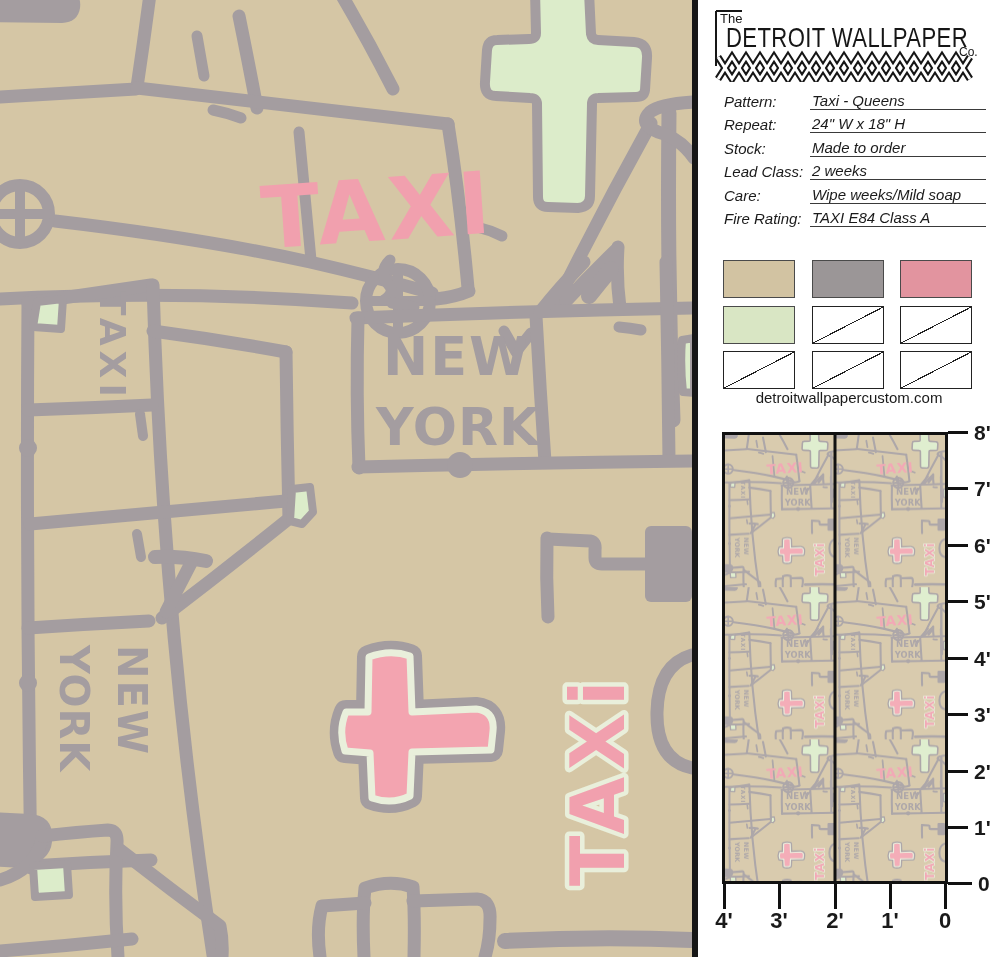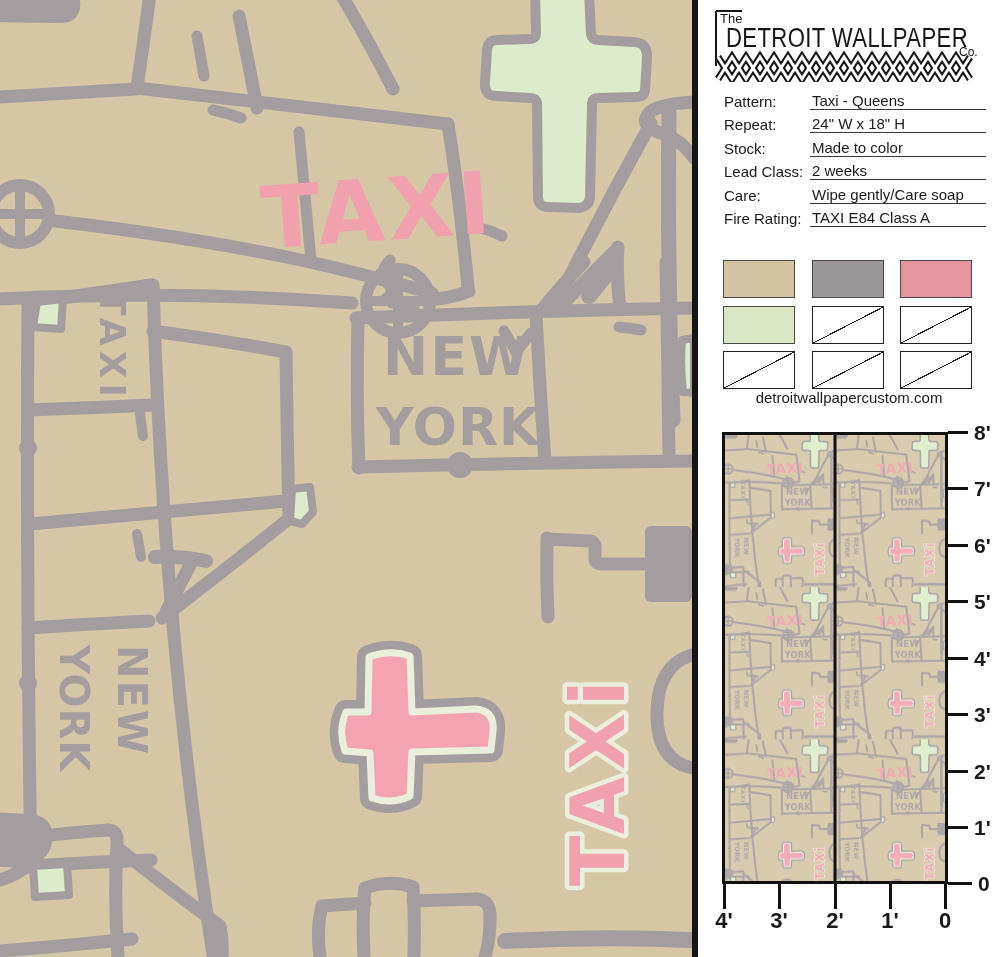--- a/index.html
+++ b/index.html
@@ -10,21 +10,21 @@
   
   .pattern-area{position:absolute;left:0;top:0;width:692px;height:957px;
     border-right:6px solid #161616;background:#d5c6a5;}
   .pattern-area svg{display:block;}
 
   
   .info-panel{position:absolute;left:698px;top:0;width:302px;height:957px;background:#fff;}
 
   .logo{position:absolute;left:14px;top:6px;width:282px;height:76px;}
 
-  .specs{position:absolute;left:26px;top:86px;width:262px;}
+  .specs{position:absolute;left:26px;top:86px;width:262px;font-style:italic;}
   .spec-row{display:flex;height:23.5px;align-items:flex-end;font-size:15px;line-height:17px;}
   .spec-label{width:86px;flex:none;white-space:nowrap;}
   .spec-value{flex:1;border-bottom:1.5px solid #3a3a3a;white-space:nowrap;padding-left:2px;margin-top:36px;}
 
   .swatches{position:absolute;left:25px;top:260px;display:grid;
     grid-template-columns:repeat(3,72px);grid-auto-rows:38px;column-gap:16.5px;row-gap:7.5px;}
   .swatch{border:1.5px solid #4a4a4a;box-sizing:border-box;}
   .swatch.empty{border:1.5px solid #222;
     background:linear-gradient(to bottom right,#fff 49.3%,#222 49.3% 51%,#fff 51%);}
 
@@ -181,29 +181,29 @@
       <div class="spec-row">
         <span class="spec-label">Pattern:</span>
         <span class="spec-value">Taxi - Queens</span>
       </div>
       <div class="spec-row">
         <span class="spec-label">Repeat:</span>
         <span class="spec-value">24" W x 18" H</span>
       </div>
       <div class="spec-row">
         <span class="spec-label">Stock:</span>
-        <span class="spec-value">Made to color</span>
+        <span class="spec-value">Made to order</span>
       </div>
       <div class="spec-row">
         <span class="spec-label">Lead Class:</span>
         <span class="spec-value">2 weeks</span>
       </div>
       <div class="spec-row">
         <span class="spec-label">Care:</span>
-        <span class="spec-value">Wipe gently/Care soap</span>
+        <span class="spec-value">Wipe weeks/Mild soap</span>
       </div>
       <div class="spec-row">
         <span class="spec-label">Fire Rating:</span>
         <span class="spec-value">TAXI E84 Class A</span>
       </div>
     </div>
 
     <div class="swatches">
       <div class="swatch" style="background-color: rgb(210, 195, 162);"></div>
       <div class="swatch" style="background-color: rgb(155, 150, 151);"></div>

